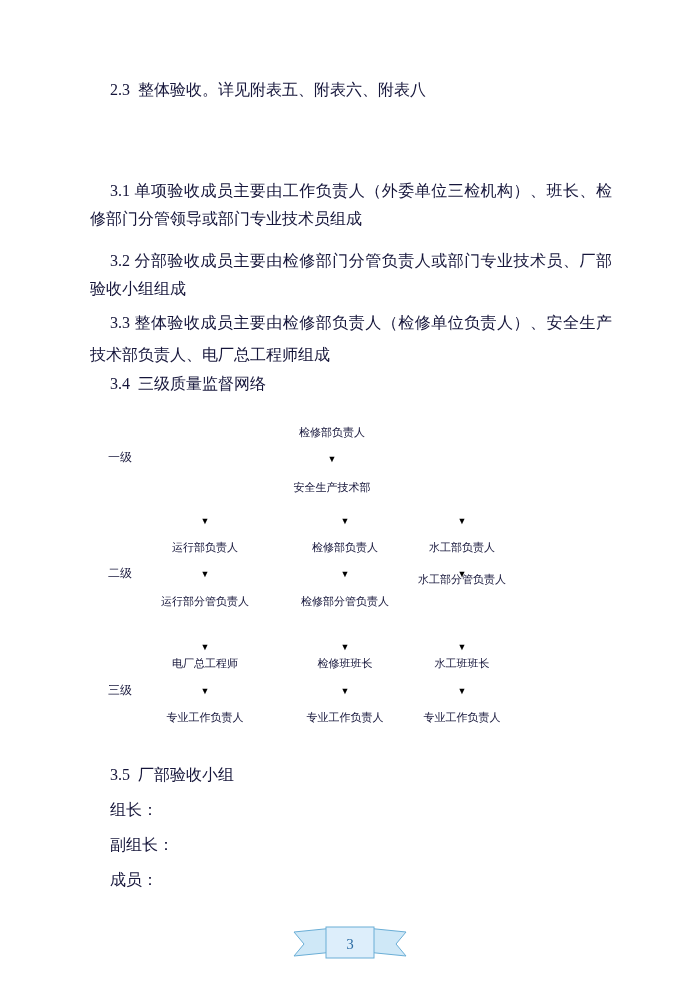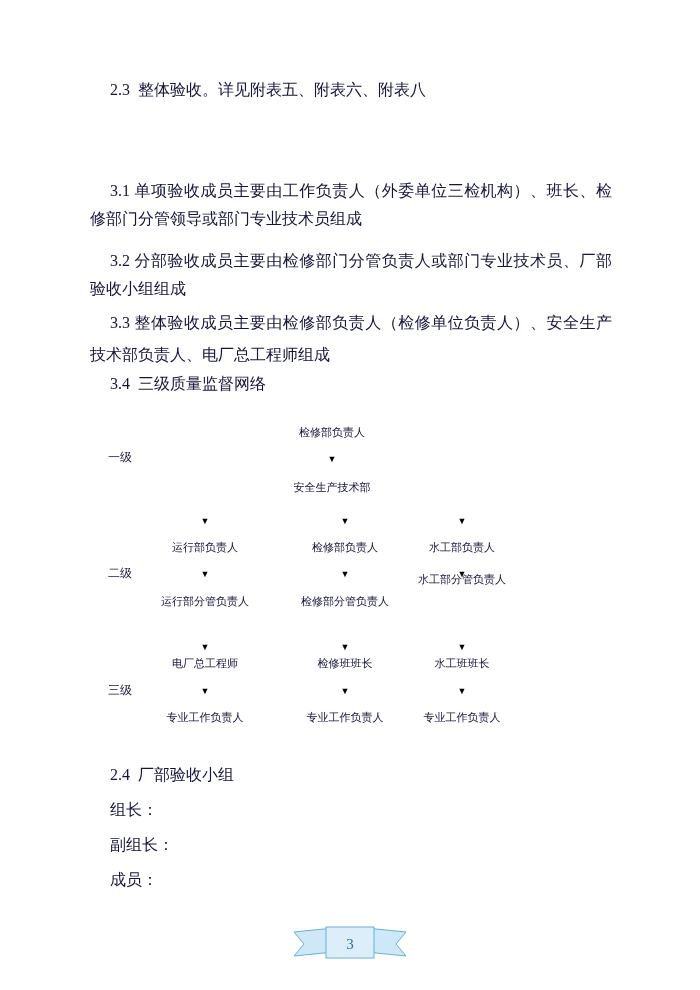--- a/index.html
+++ b/index.html
@@ -119,21 +119,21 @@
     <div class="node" style="left:462px; top:539px">水工部负责人</div>
     <div class="arrow" style="left:462px; top:566px">▼</div>
     <div class="node" style="left:462px; top:571px">水工部分管负责人</div>
     <div class="arrow" style="left:462px; top:639px">▼</div>
     <div class="node" style="left:462px; top:655px">水工班班长</div>
     <div class="arrow" style="left:462px; top:683px">▼</div>
     <div class="node" style="left:462px; top:709px">专业工作负责人</div>
 
   </div>
 
-  <div class="line" style="top:765px">2.4  厂部验收小组</div>
+  <div class="line" style="top:765px">3.5  厂部验收小组</div>
   <div class="line" style="top:800px; left:90px; text-indent:20px">组长：</div>
   <div class="line" style="top:835px; left:90px; text-indent:20px">副组长：</div>
   <div class="line" style="top:870px; left:90px; text-indent:20px">成员：</div>
 
   <svg class="ribbon" width="120" height="42" viewBox="0 0 120 42">
     <polygon class="flag" points="4,10 44,6 44,30 4,34 14,22"></polygon>
     <polygon class="flag" points="116,10 76,6 76,30 116,34 106,22"></polygon>
     <rect class="flag-center" x="36" y="5" width="48" height="31"></rect>
     <text class="page-num" x="60" y="27">3</text>
   </svg>

